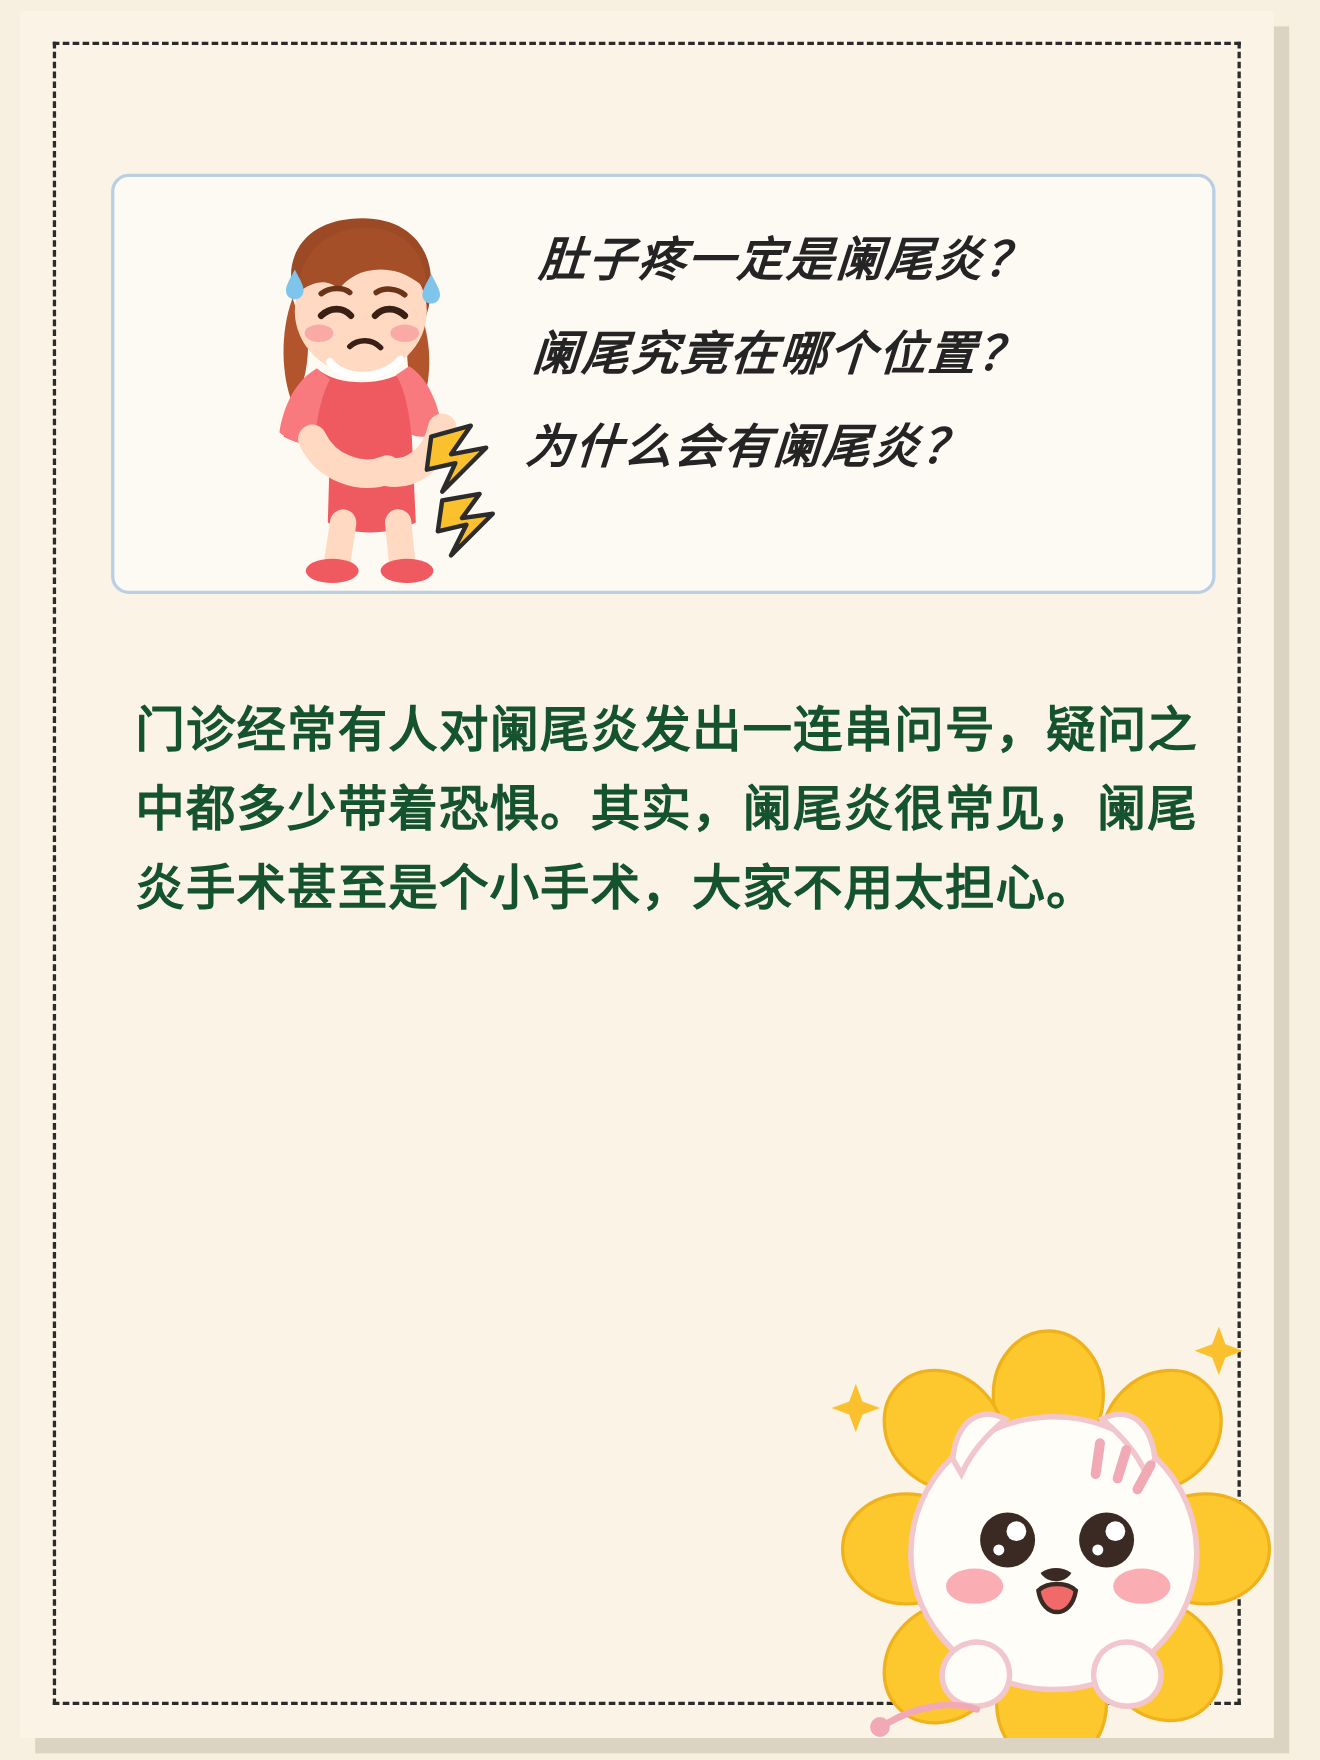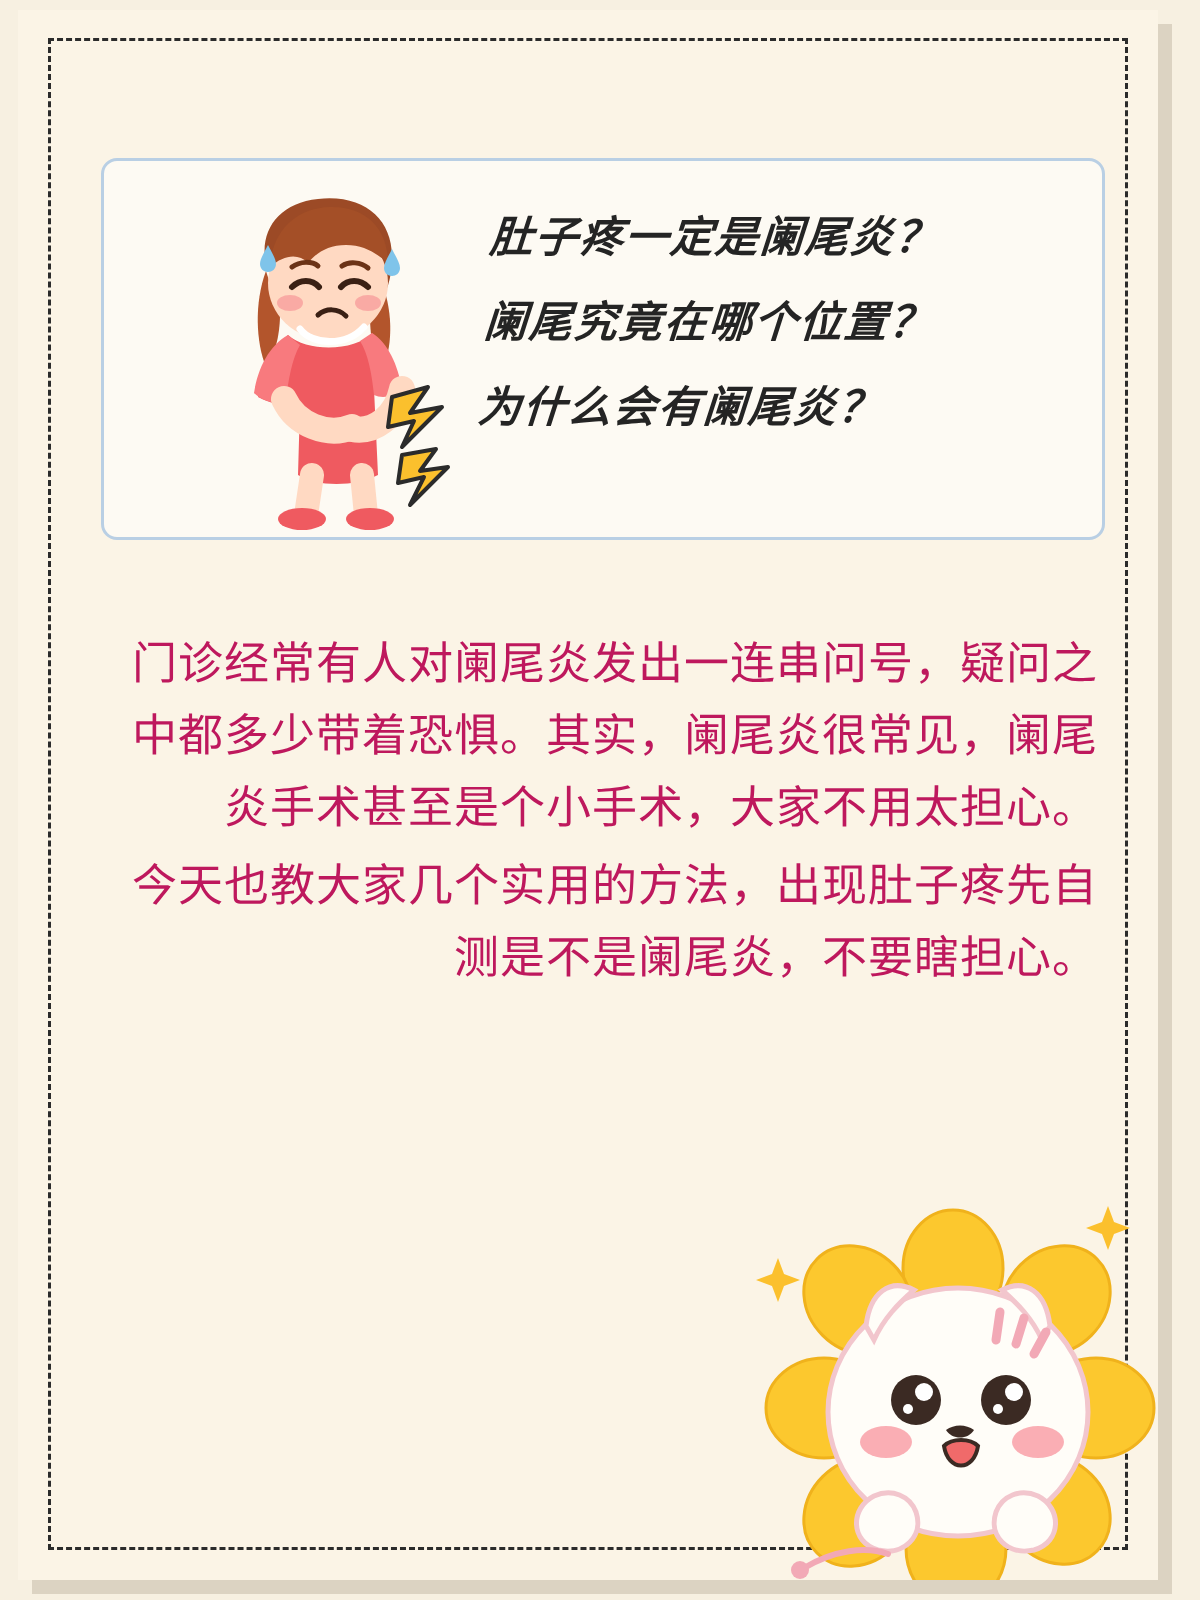--- a/index.html
+++ b/index.html
@@ -82,26 +82,25 @@
     height: 355px;
   }
 
   
   .body-text {
     position: absolute;
     left: 105px;
     top: 618px;
     width: 975px;
     font-family: "DejaVu Sans", sans-serif;
-    font-weight: 400;
+    font-weight: 700;
     font-size: 45px;
     line-height: 72px;
-    color: #be185d;
+    color: #14532d;
     letter-spacing: 1px;
-    text-align: right;
   }
   .body-text p {
     margin: 0;
   }
   .body-text p + p {
     margin-top: 6px;
   }
 
   
   .cat-art {
@@ -165,21 +164,20 @@
         <path d="M206 280 L240 274 L224 296 L252 292 L214 330 L228 302 L202 308 Z" fill="#fbc02d" stroke="#2b2b2b" stroke-width="4" stroke-linejoin="round"></path>
       </svg>
 
       <div class="title-text">肚子疼一定是阑尾炎？
 阑尾究竟在哪个位置？
 为什么会有阑尾炎？</div>
     </div>
 
     <div class="body-text">
       <p>门诊经常有人对阑尾炎发出一连串问号，疑问之中都多少带着恐惧。其实，阑尾炎很常见，阑尾炎手术甚至是个小手术，大家不用太担心。</p>
-      <p>今天也教大家几个实用的方法，出现肚子疼先自测是不是阑尾炎，不要瞎担心。</p>
     </div>
 
     <svg class="cat-art" viewBox="0 0 420 430" xmlns="http://www.w3.org/2000/svg">
 
       <path d="M118 148 L126 168 L146 176 L126 184 L118 204 L110 184 L90 176 L110 168 Z" fill="#fbc02d"></path>
       <path d="M40 108 L46 124 L62 130 L46 136 L40 152 L34 136 L18 130 L34 124 Z" fill="#fbc02d"></path>
       <path d="M370 56 L376 72 L392 78 L376 84 L370 100 L364 84 L348 78 L364 72 Z" fill="#fbc02d"></path>
 
       <g fill="#fcc82e" stroke="#f0b21c" stroke-width="3">
         <ellipse cx="215" cy="118" rx="50" ry="58"></ellipse>

